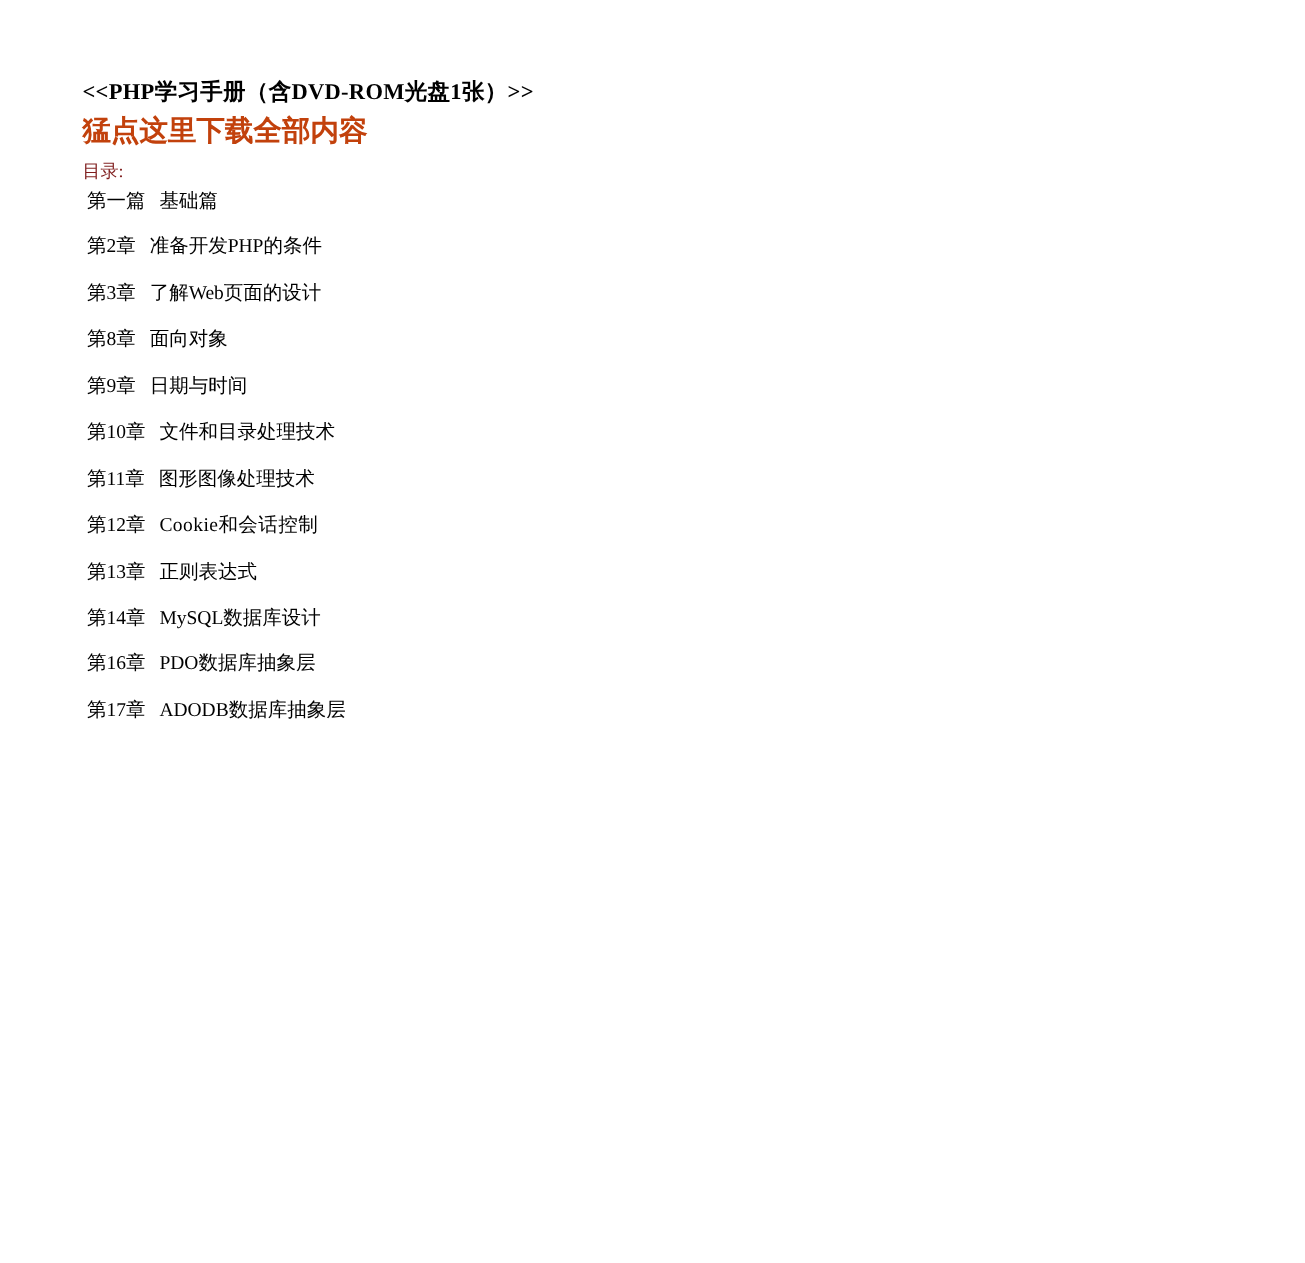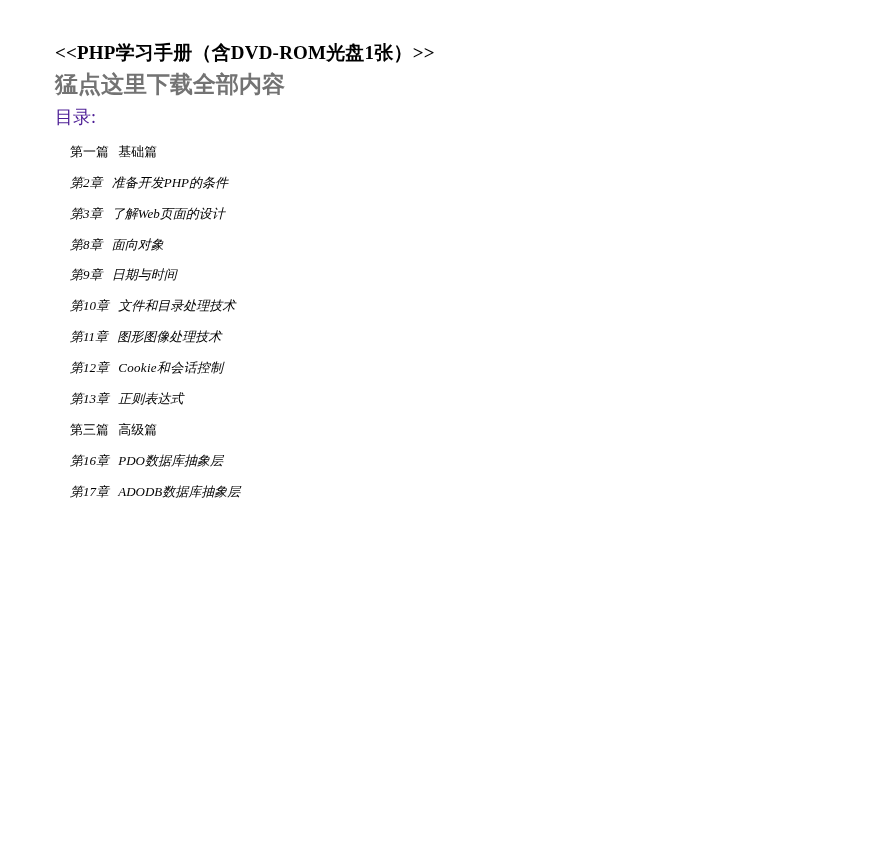--- a/index.html
+++ b/index.html
@@ -16,60 +16,59 @@
   }
   .page {
     position: relative;
     width: 870px;
     height: 842px;
     box-sizing: border-box;
     padding: 40px 0 0 55px;
   }
   .doc-title {
     font-family: "Liberation Serif", "DejaVu Serif", serif;
-    font-size: 19px;
+    font-size: 15px;
     font-weight: bold;
     color: #000000;
     letter-spacing: 0.2px;
-    margin: 0 0 4px 0;
+    margin: 12px 0 4px 0;
     line-height: 1.35;
   }
   .download-link {
     display: block;
-    font-family: Liberation Sans, sans-serif;
-    font-size: 23px;
+    font-family: Liberation Mono, monospace;
+    font-size: 19px;
     font-weight: bold;
-    color: #737373;
+    color: #c2410c;
     text-decoration: none;
     margin: 0 0 6px 0;
     line-height: 1.3;
   }
   .toc-label {
-    font-size: 18px;
-    color: #4c1d95;
+    font-size: 12px;
+    color: #7f1d1d;
     margin: 0 0 3px 0;
     line-height: 1.3;
   }
   .toc-list {
     list-style: none;
-    margin: 15px;
+    margin: 3px;
     padding: 0;
   }
   .toc-entry {
     font-size: 13px;
     line-height: 1.3;
     white-space: nowrap;
     color: #000000;
   }
   .toc-entry.part {
     margin: 0 0 14px 0;
   }
   .toc-entry.chapter {
     margin: 0 0 14px 0;
-    font-style: italic;
   }
   .toc-entry .num {
     display: inline;
   }
   .toc-entry .name {
     display: inline;
     margin-left: 6px;
   }
   .mono-ish {
     letter-spacing: 0.3px;
@@ -116,23 +115,23 @@
       <span class="name">图形图像处理技术</span>
     </li>
     <li class="toc-entry chapter">
       <span class="num">第12章</span>
       <span class="name mono-ish">Cookie和会话控制</span>
     </li>
     <li class="toc-entry chapter">
       <span class="num">第13章</span>
       <span class="name">正则表达式</span>
     </li>
-    <li class="toc-entry part">
-      <span class="num">第三篇</span>
-      <span class="name">高级篇</span>
+    <li class="toc-entry chapter">
+      <span class="num">第14章</span>
+      <span class="name">MySQL数据库设计</span>
     </li>
     <li class="toc-entry chapter">
       <span class="num">第16章</span>
       <span class="name">PDO数据库抽象层</span>
     </li>
     <li class="toc-entry chapter">
       <span class="num">第17章</span>
       <span class="name">ADODB数据库抽象层</span>
     </li>
   </ul>

